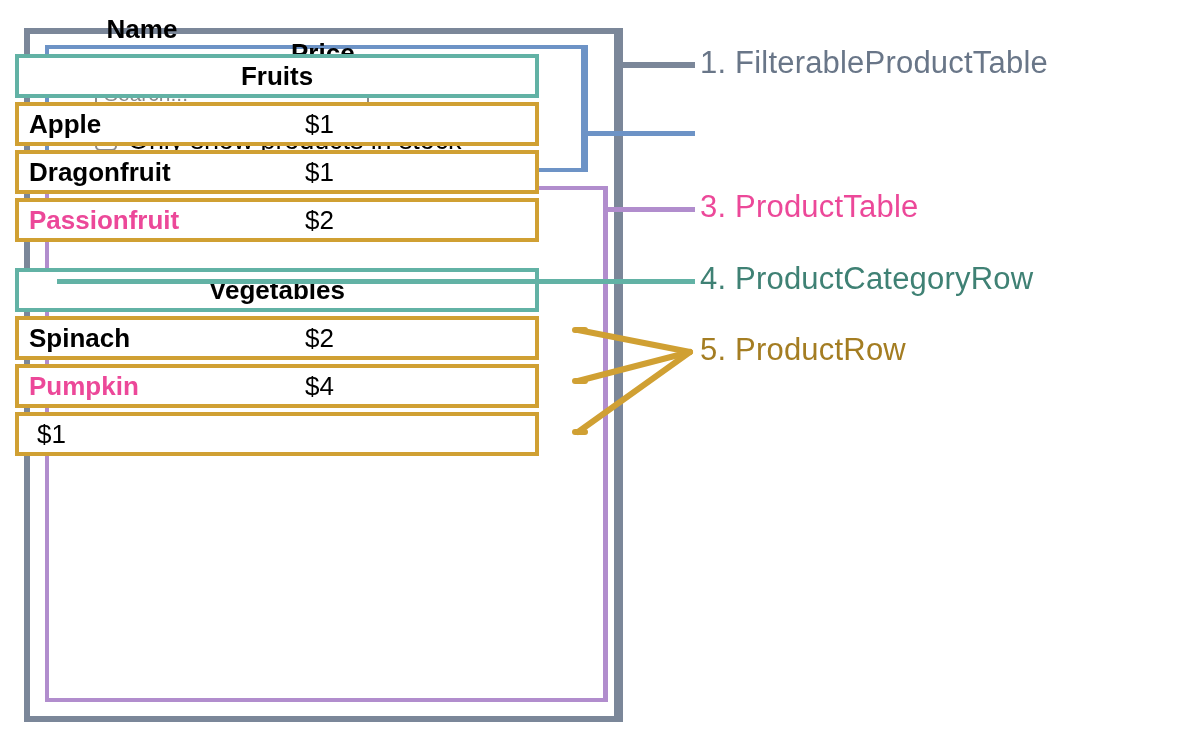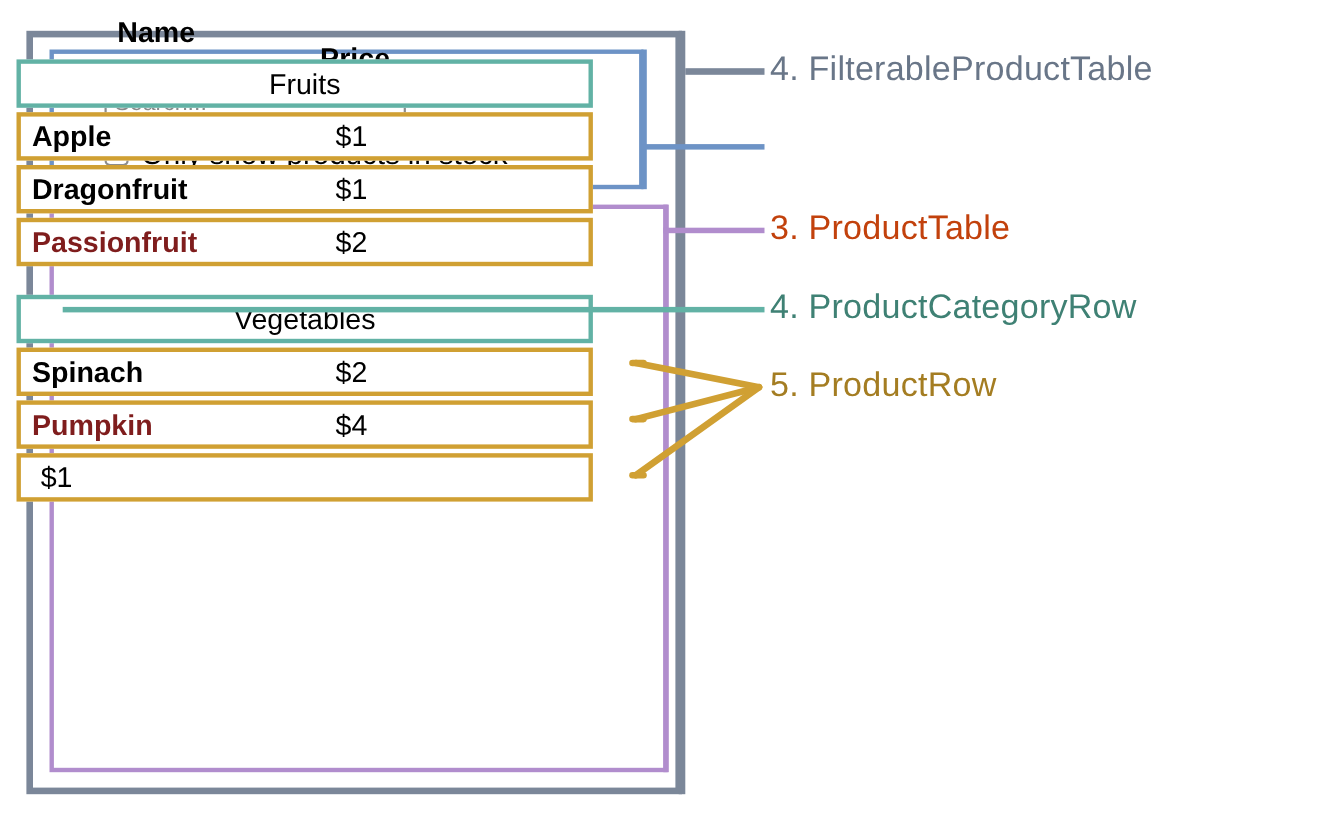--- a/index.html
+++ b/index.html
@@ -136,40 +136,40 @@
     box-sizing: border-box;
     border: 4px solid #62b2a5;
     background: #ffffff;
     display: flex;
     align-items: center;
     justify-content: center;
     margin-bottom: 4px;
   }
   .category-row .cat-label {
     font-size: 26px;
-    font-weight: normal;
+    font-weight: bold;
     color: #000000;
   }
 
   .product-row {
     height: 44px;
     box-sizing: border-box;
     border: 4px solid #d0a033;
     background: #ffffff;
     display: flex;
     align-items: center;
     margin-bottom: 4px;
   }
   .product-row .cell {
     font-size: 26px;
     color: #000000;
   }
   .product-row .cell.name { padding-left: 10px; width: 258px; flex: 0 0 258px; font-weight: bold; }
   .product-row .cell.price { padding-left: 18px; }
-  .product-row .cell.out-of-stock { color: #7f1d1d; }
+  .product-row .cell.out-of-stock { color: #ec4899; }
 
   .group-gap { height: 22px; }
 
   
   .hline {
     position: absolute;
     height: 5px;
   }
   .vline {
     position: absolute;
@@ -197,21 +197,21 @@
   
   .legend-label {
     position: absolute;
     font-family: "Liberation Sans", sans-serif;
     font-size: 31px;
     white-space: nowrap;
     letter-spacing: 0.2px;
   }
   #legend-1 { left: 700px; top: 45px;  color: #697688; }
   #legend-2 { left: 700px; top: 113px; color: #5681b6; }
-  #legend-3 { left: 700px; top: 189px; color: #c2410c; }
+  #legend-3 { left: 700px; top: 189px; color: #ec4899; }
   #legend-4 { left: 700px; top: 261px; color: #3f8174; }
   #legend-5 { left: 700px; top: 332px; color: #a47d22; }
 </style>
 </head>
 <body>
 
 <div class="stage">
 
   <div id="outer-box"></div>
 
@@ -281,18 +281,18 @@
 
     <polyline points="578,330 690,352" fill="none" stroke="#d0a033" stroke-width="6" stroke-linecap="round" stroke-linejoin="round"></polyline>
     <polyline points="578,381 690,352" fill="none" stroke="#d0a033" stroke-width="6" stroke-linecap="round" stroke-linejoin="round"></polyline>
     <polyline points="578,432 690,352" fill="none" stroke="#d0a033" stroke-width="6" stroke-linecap="round" stroke-linejoin="round"></polyline>
 
     <line x1="575" y1="330" x2="585" y2="330" stroke="#d0a033" stroke-width="6" stroke-linecap="round"></line>
     <line x1="575" y1="381" x2="585" y2="381" stroke="#d0a033" stroke-width="6" stroke-linecap="round"></line>
     <line x1="575" y1="432" x2="585" y2="432" stroke="#d0a033" stroke-width="6" stroke-linecap="round"></line>
   </svg>
 
-  <div class="legend-label" id="legend-1">4. FilterableProductTable</div>
+  <div class="legend-label" id="legend-1">1. FilterableProductTable</div>
   <div class="legend-label" id="legend-3">3. ProductTable</div>
   <div class="legend-label" id="legend-4">4. ProductCategoryRow</div>
   <div class="legend-label" id="legend-5">5. ProductRow</div>
 
 </div>
 
 </body></html>

